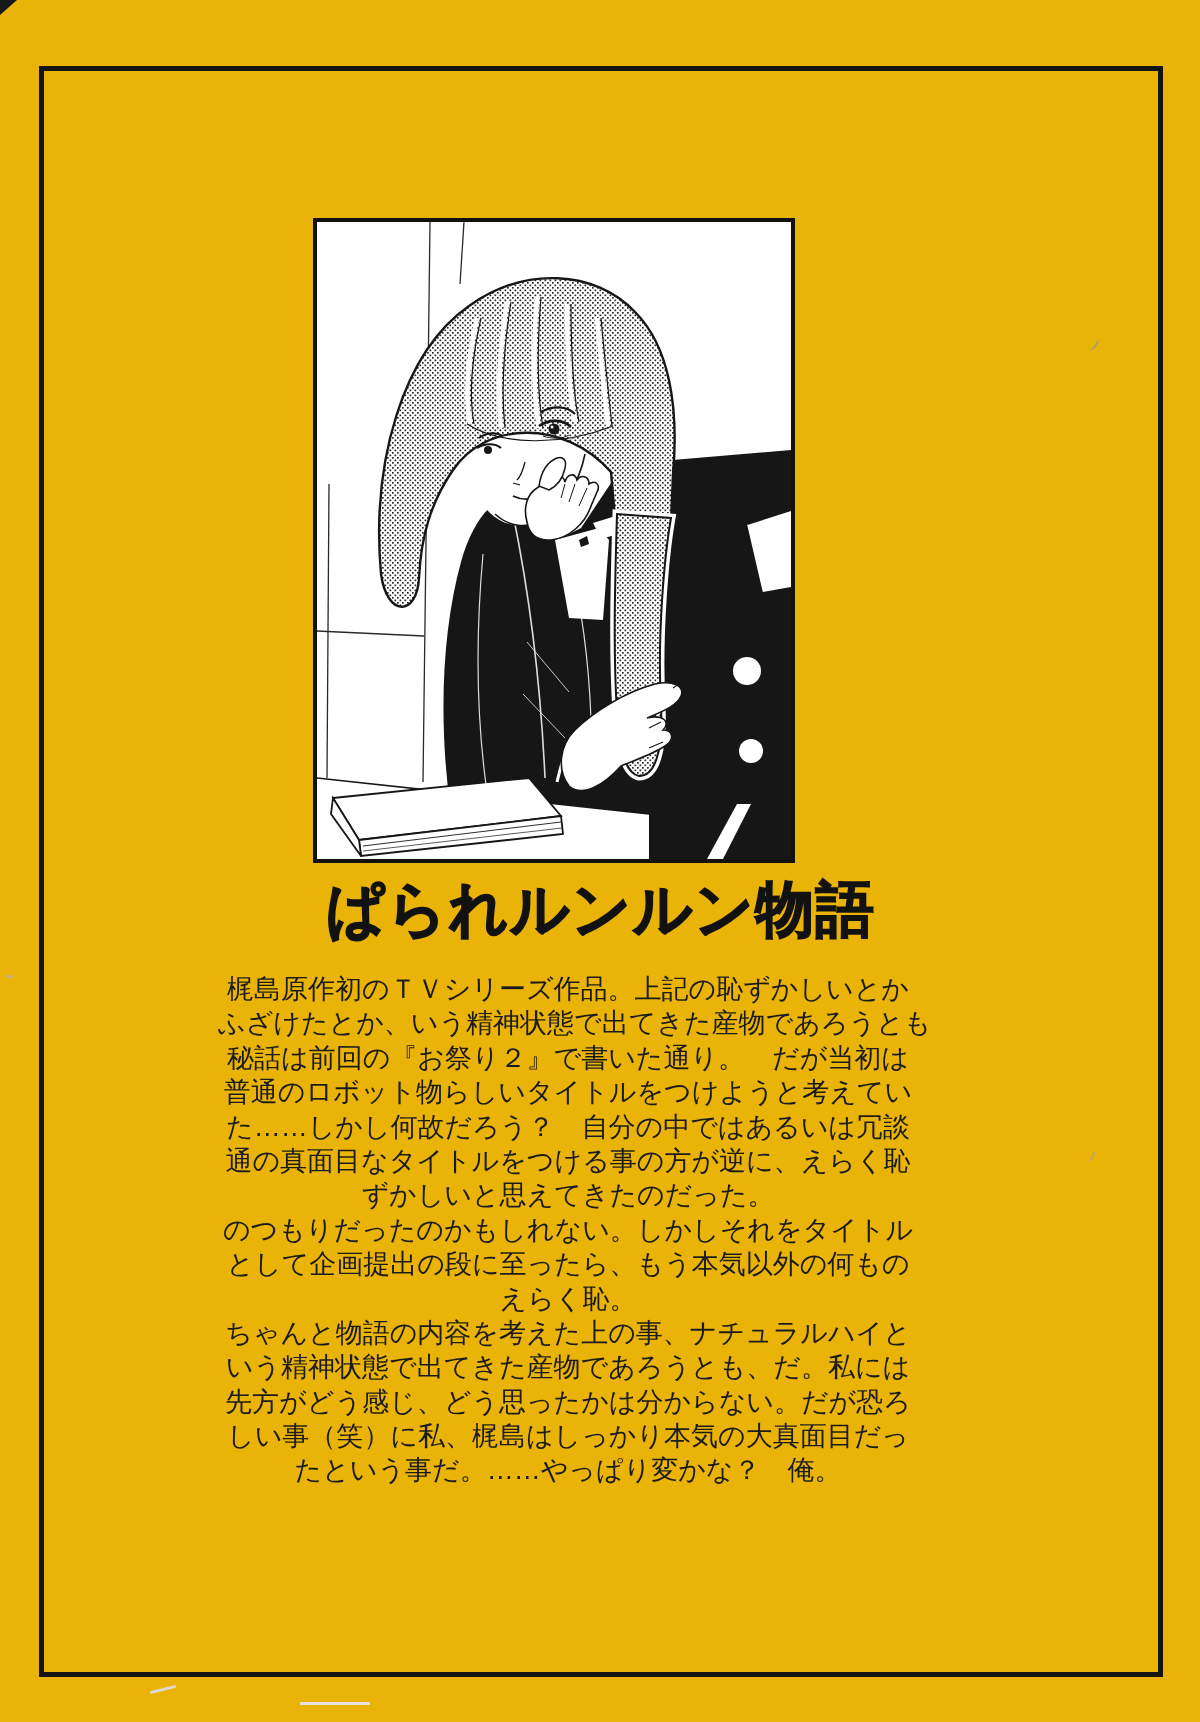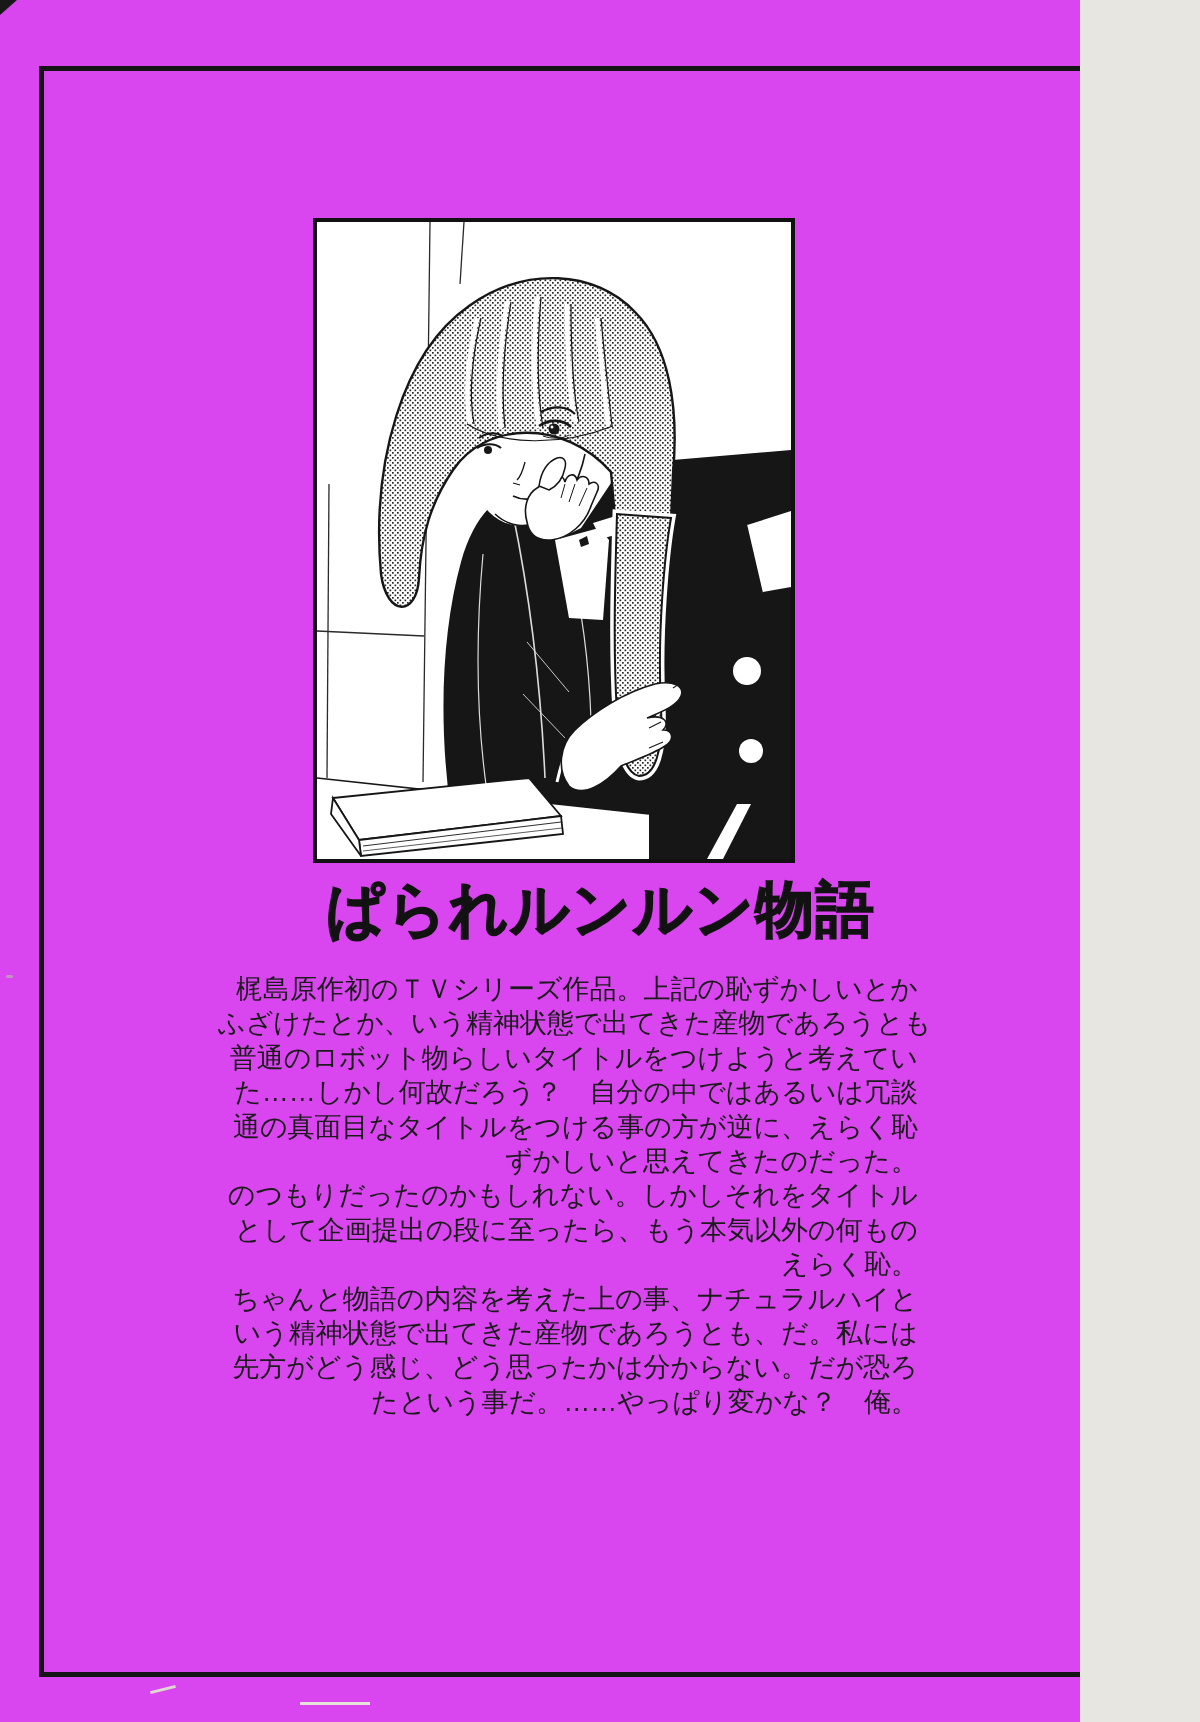--- a/index.html
+++ b/index.html
@@ -1,19 +1,19 @@
 <!DOCTYPE html>
 <html lang="ja"><head>
 <meta charset="utf-8">
 <style>
   html,body{margin:0;padding:0;background:#e8e6e1;}
   .page{
     position:relative;
-    width:1080px;height:1722px;
-    background:#d946ef;
+    width:1200px;height:1722px;
+    background:#eab308;
     overflow:hidden;
     font-family:"Liberation Sans","DejaVu Sans",sans-serif;
     color:#1c1c1c;
   }
   
   .page-frame{
     position:absolute;left:39px;top:66px;
     width:1124px;height:1611px;
     box-sizing:border-box;
     border:5px solid #141414;
@@ -42,21 +42,21 @@
     -webkit-text-stroke:1.6px #121212;
     transform:scaleY(1.04);
   }
   
   .body-text{
     position:absolute;left:218px;top:972px;width:700px;
     font-size:27px;
     line-height:34.4px;
     letter-spacing:0px;
     color:#1b1b1b;
-    text-align:right;
+    text-align:center;
   }
   .tline{white-space:pre;height:34.4px;}
   
   .corner-mark{
     position:absolute;left:0;top:0;width:0;height:0;
     border-top:15px solid #181818;border-right:17px solid transparent;
   }
   .fleck{position:absolute;background:transparent;}
   .fleck.a{left:1086px;top:338px;width:9px;height:13px;border-right:2px solid #9a968e;border-radius:0 0 8px 0;transform:rotate(24deg);opacity:.7;}
   .fleck.b{left:1083px;top:1150px;width:9px;height:12px;border-right:2px solid #a5a19a;border-radius:0 0 8px 0;transform:rotate(18deg);opacity:.6;}
@@ -204,26 +204,28 @@
         <path d="M356,466 C362,461 367,462 369,467 M344,500 L332,506 M346,520 L332,526" fill="none" stroke="#161616" stroke-width="1.1"></path>
       </g>
     </svg>
   </div>
 
   <h1 class="story-logo">ぱられルンルン物語</h1>
 
   <div class="body-text">
     <div class="tline">梶島原作初のＴＶシリーズ作品。上記の恥ずかしいとか</div>
     <div class="tline">ふざけたとか、いう精神状態で出てきた産物であろうとも</div>
+    <div class="tline">秘話は前回の『お祭り２』で書いた通り。　だが当初は</div>
     <div class="tline">普通のロボット物らしいタイトルをつけようと考えてい</div>
     <div class="tline">た……しかし何故だろう？　自分の中ではあるいは冗談</div>
     <div class="tline">通の真面目なタイトルをつける事の方が逆に、えらく恥</div>
     <div class="tline">ずかしいと思えてきたのだった。</div>
     <div class="tline">のつもりだったのかもしれない。しかしそれをタイトル</div>
     <div class="tline">として企画提出の段に至ったら、もう本気以外の何もの</div>
     <div class="tline">えらく恥。</div>
     <div class="tline">ちゃんと物語の内容を考えた上の事、ナチュラルハイと</div>
     <div class="tline">いう精神状態で出てきた産物であろうとも、だ。私には</div>
     <div class="tline">先方がどう感じ、どう思ったかは分からない。だが恐ろ</div>
+    <div class="tline">しい事（笑）に私、梶島はしっかり本気の大真面目だっ</div>
     <div class="tline">たという事だ。……やっぱり変かな？　俺。</div>
   </div>
 
 </div>
 
 </body></html>

